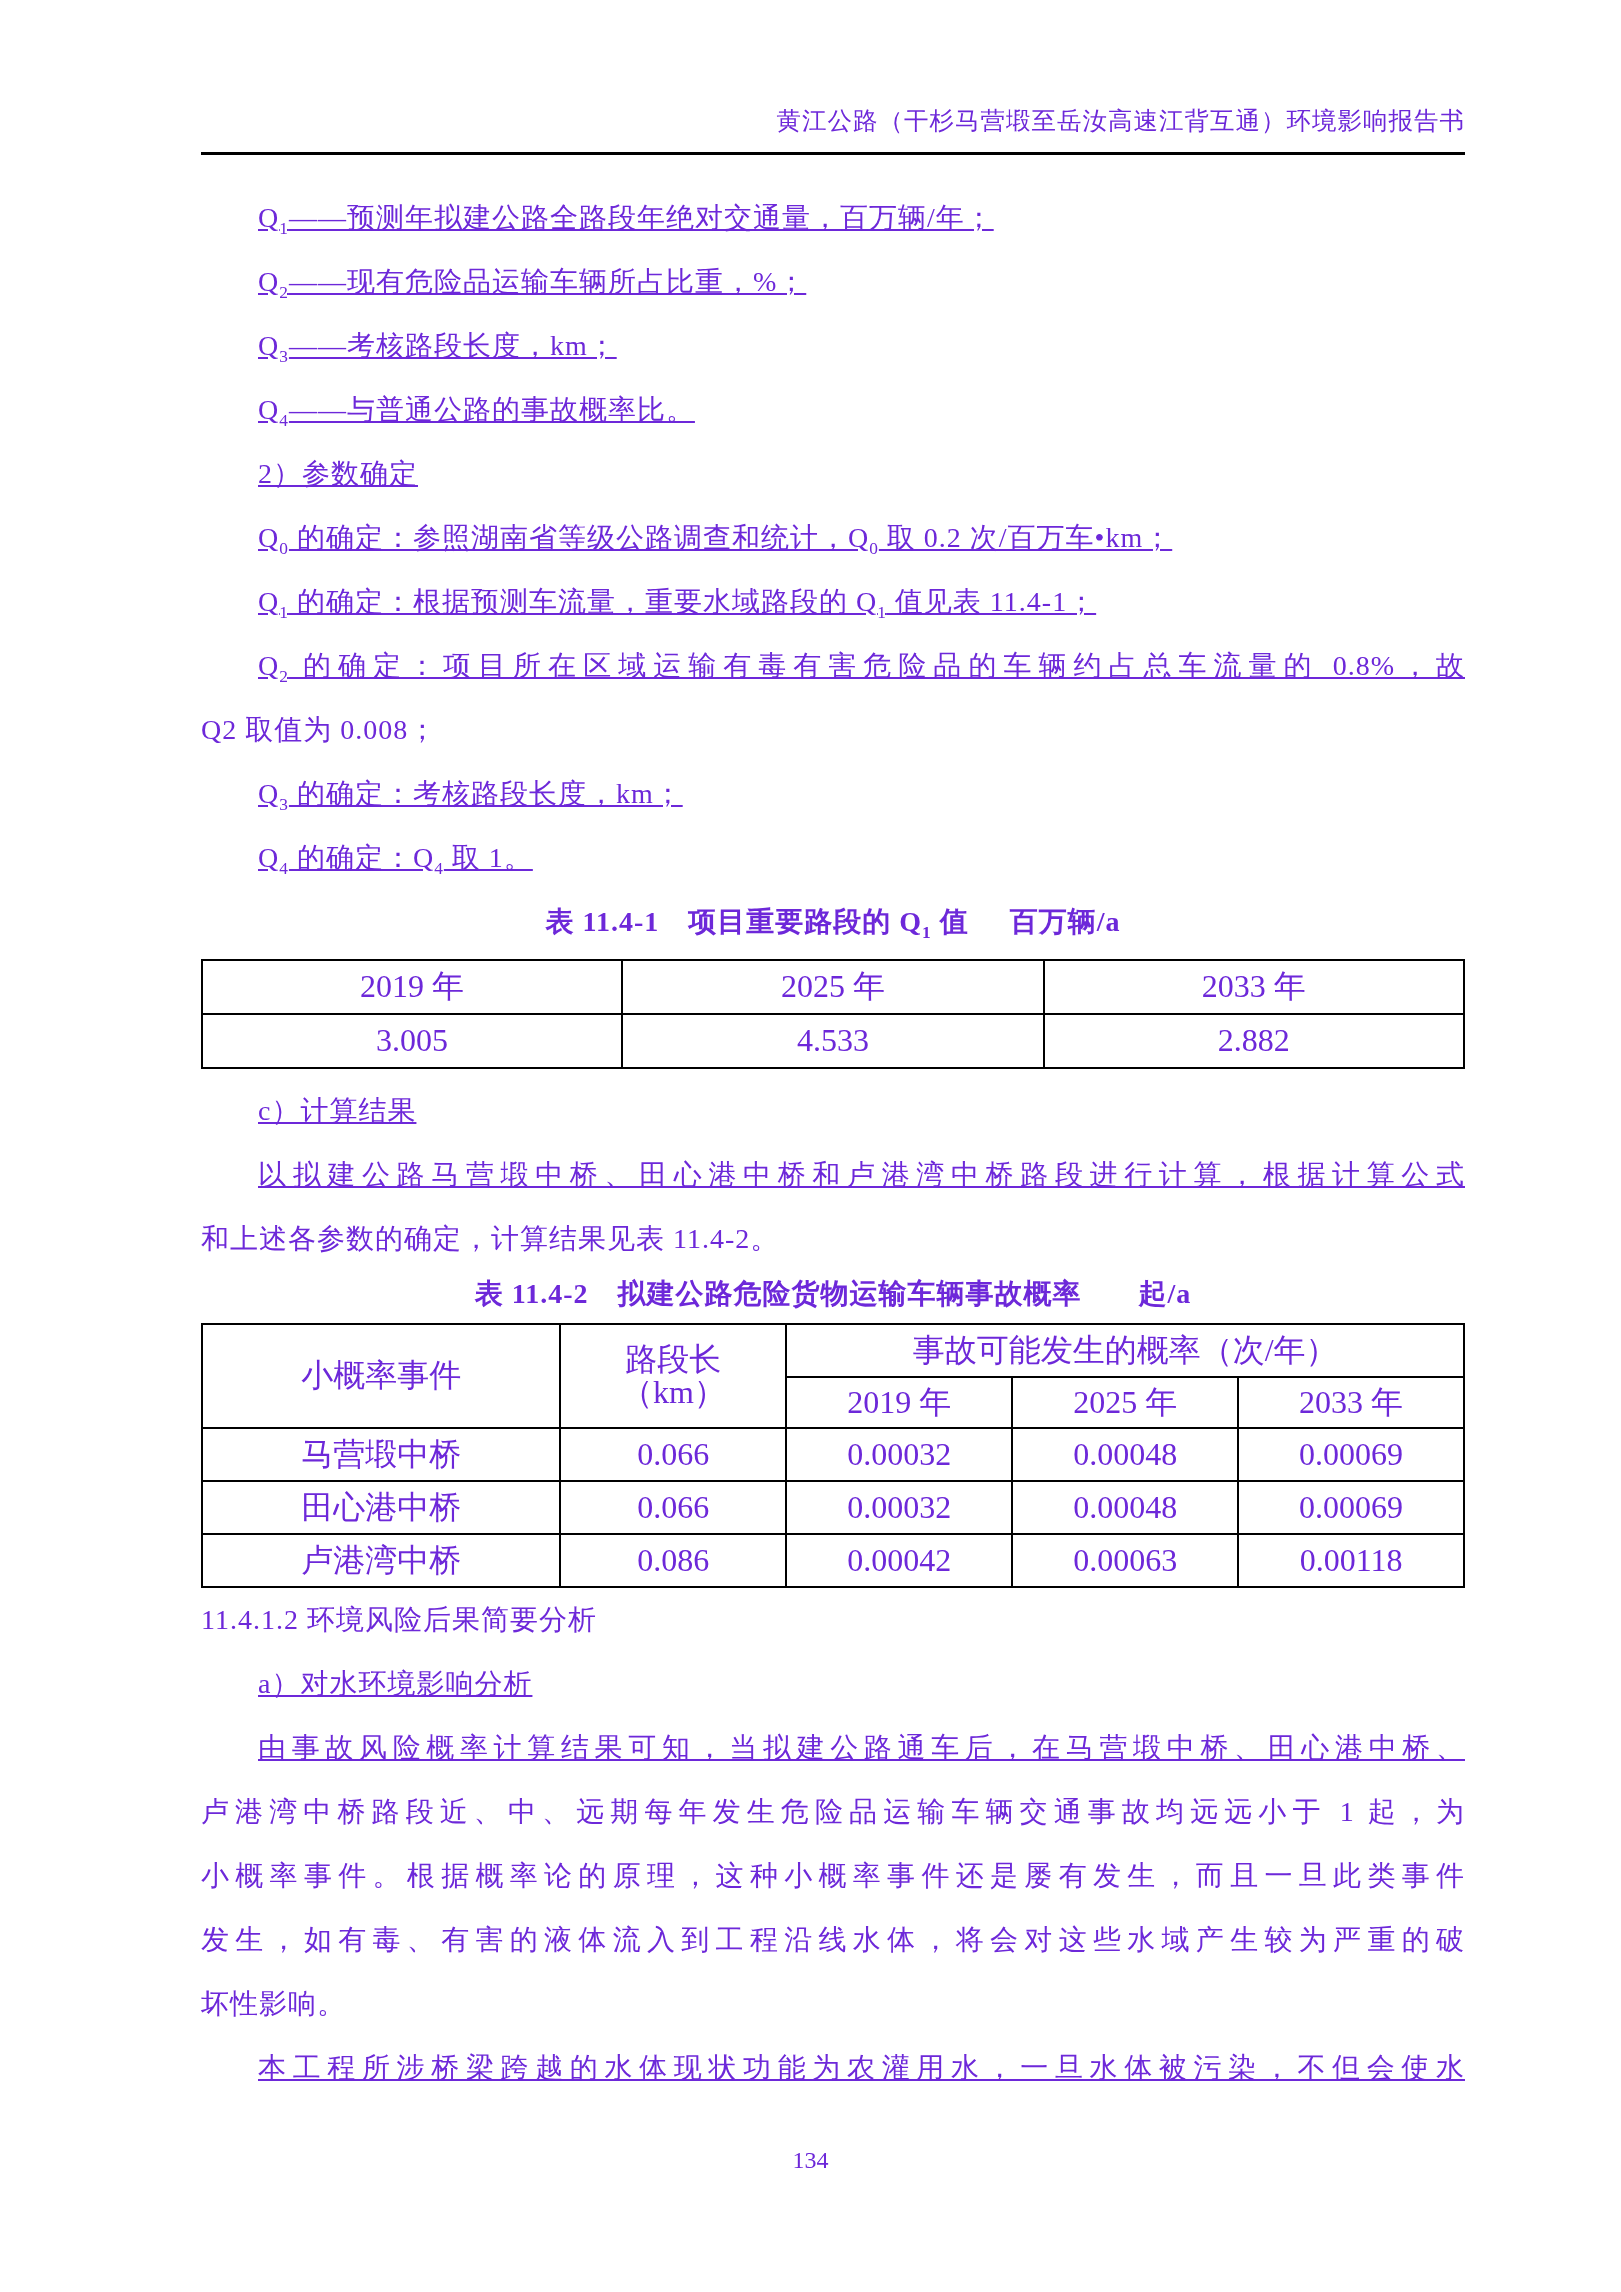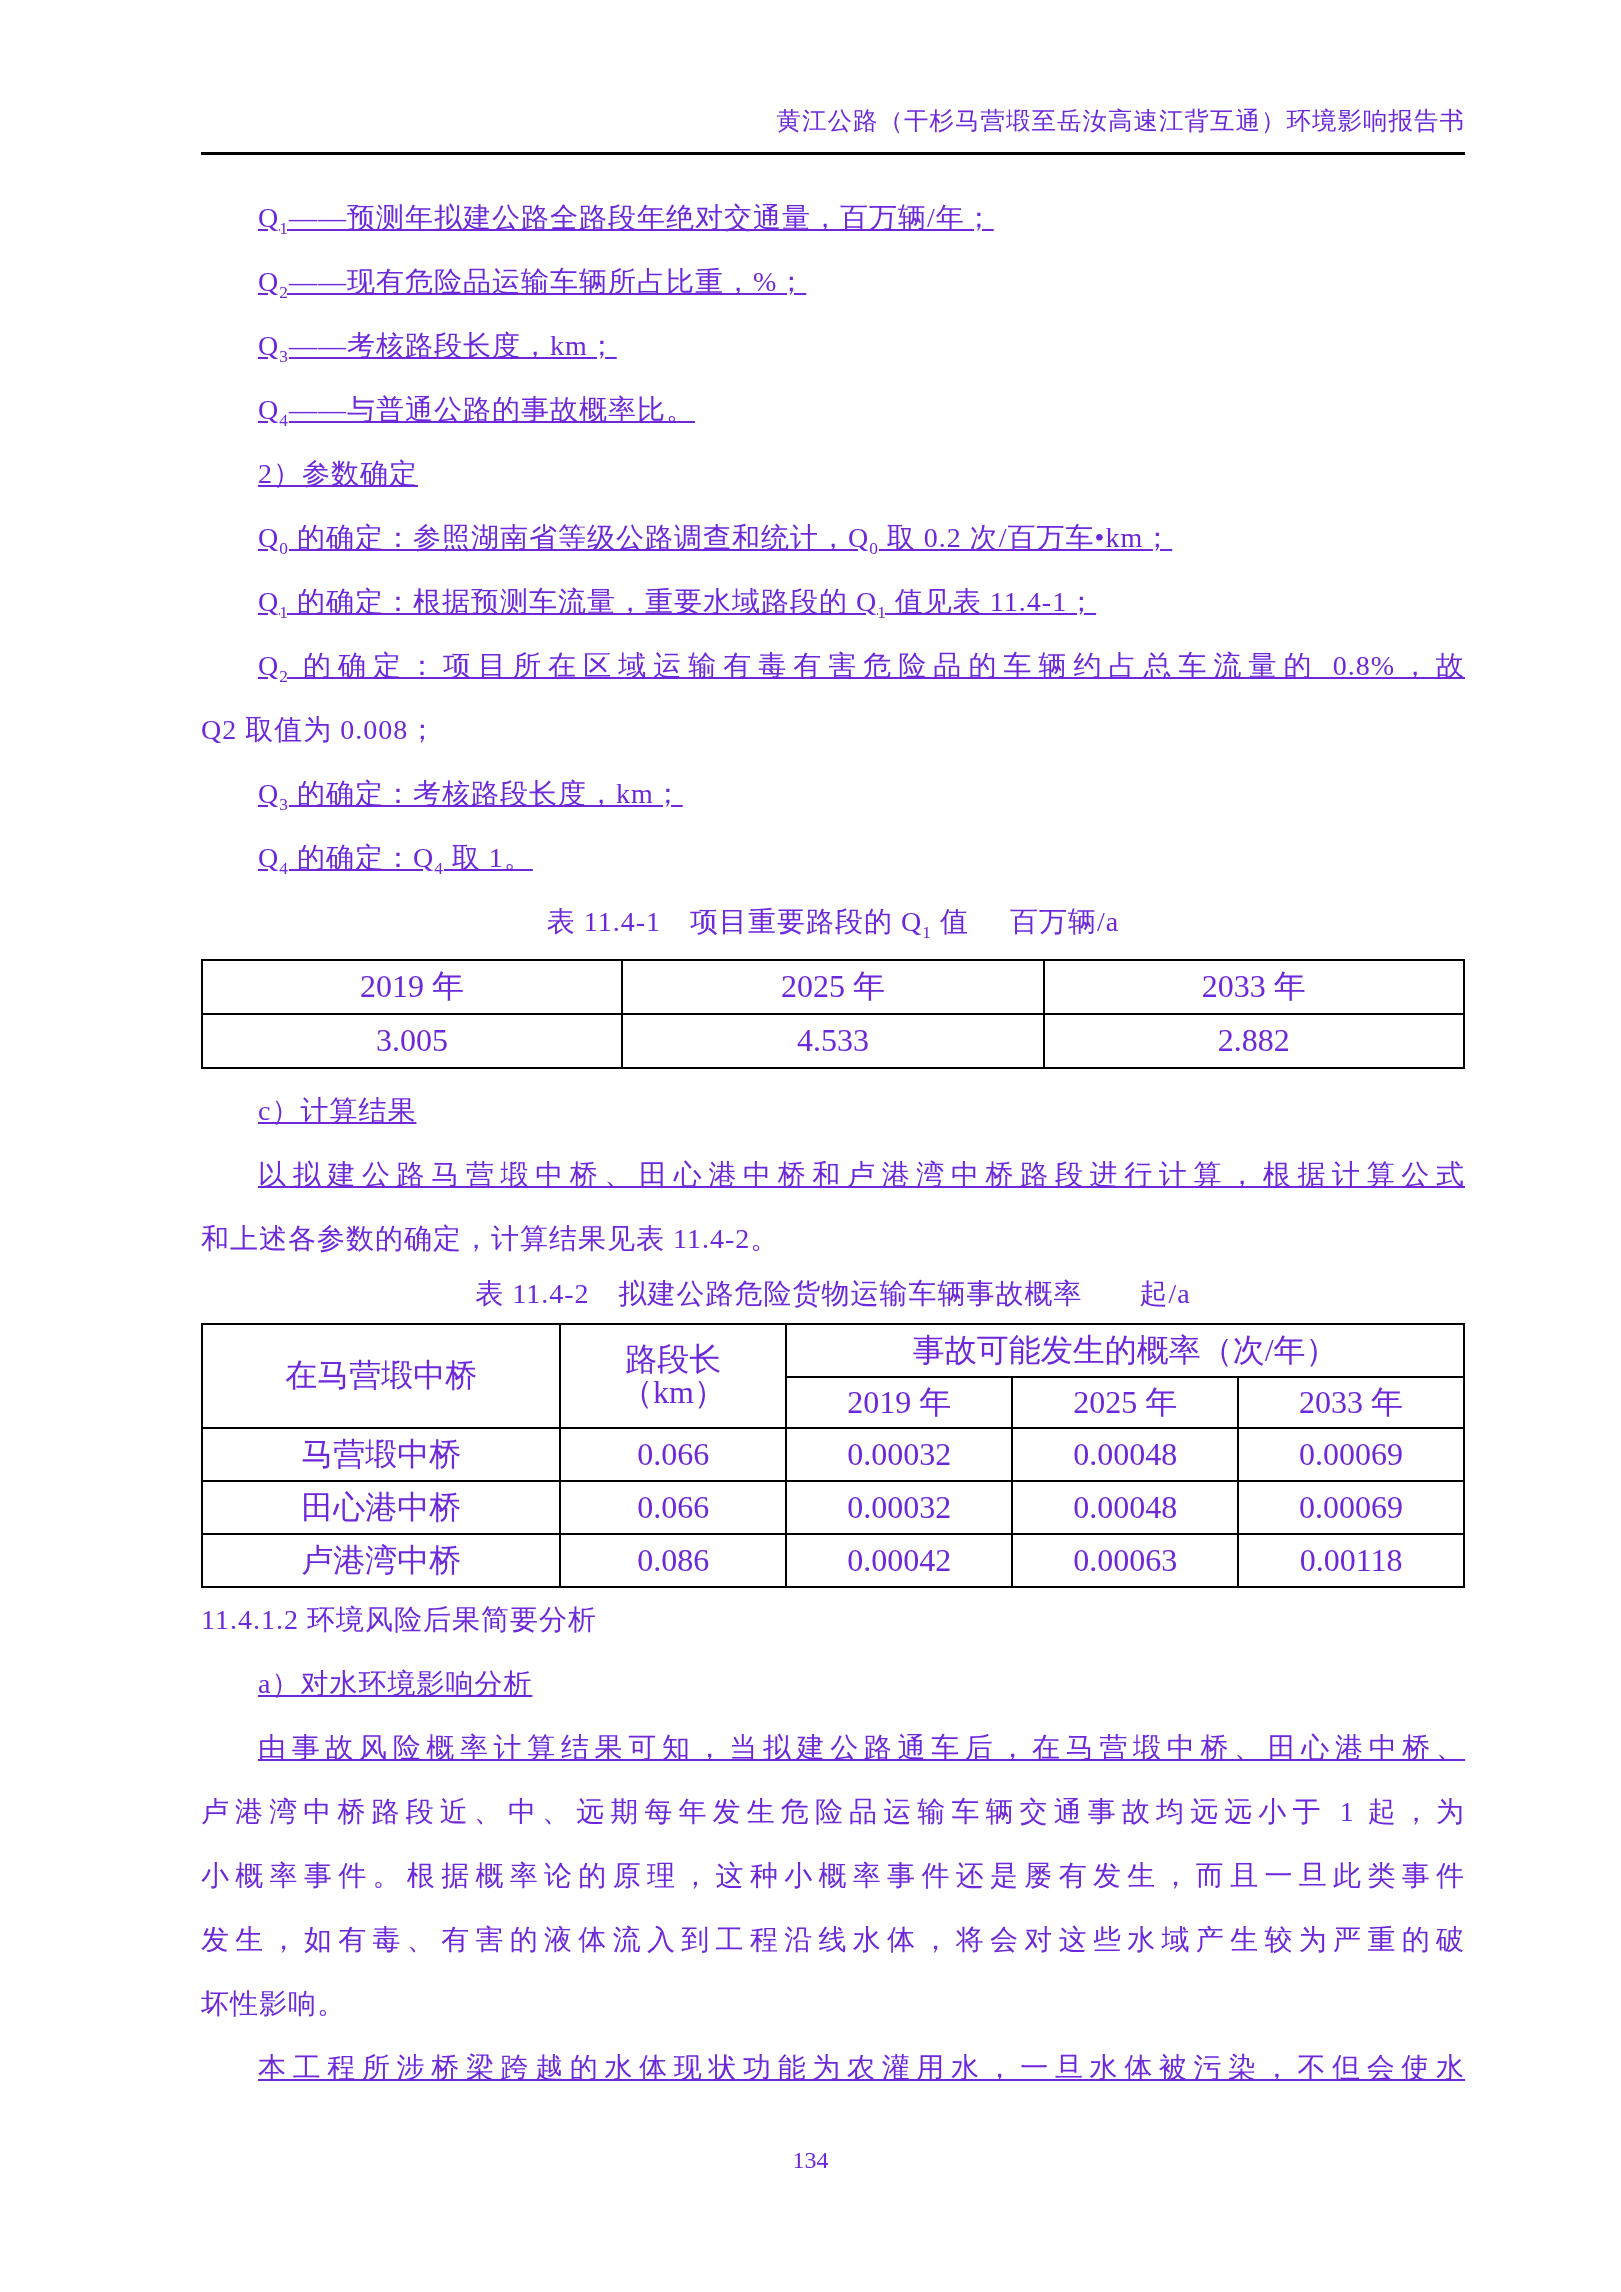--- a/index.html
+++ b/index.html
@@ -12,21 +12,21 @@
   .doc-header-text {
     text-align:right; font-size:24.5px; padding-top:104px; padding-bottom:14.7px;
     letter-spacing:1px; border-bottom:3.9px solid #000;
   }
   .body-area { position:absolute; top:186px; left:201px; right:156px; font-size:28px; }
   .line { height:64px; line-height:64px; letter-spacing:1px; white-space:nowrap; overflow:visible; }
   .line.indent { text-indent:57px;text-decoration:underline; }
   .line.fill { white-space:normal; text-align:justify; text-align-last:justify; }
   sub { font-size:0.62em; line-height:0; }
   .caption {
-    height:63px; line-height:63px; text-align:center; font-weight:normal;
+    height:63px; line-height:63px; text-align:center; font-weight:bold;
     font-size:28px; letter-spacing:1px;
   }
   .caption.second { height:45px; line-height:45px; }
   .cap-label { margin-right:29px; }
   .cap-unit { margin-left:41px; }
   .caption.second .cap-unit { margin-left:57px; }
   table.t {
     width:100%; border-collapse:collapse; table-layout:fixed;
     border:2.9px solid #000; font-size:32px;
   }
@@ -108,21 +108,21 @@
     <table class="t t2">
       <colgroup>
         <col style="width:28.4%">
           <col style="width:17.9%">
           <col style="width:17.9%">
         <col style="width:17.9%">
           <col style="width:17.9%">
       </colgroup>
       <tbody>
           <tr>
-        <td rowspan="2">在马营塅中桥</td>
+        <td rowspan="2">小概率事件</td>
         <td rowspan="2">
           <span class="len-part">路段长</span>
           <span class="len-part">（km）</span>
         </td>
         <td colspan="3" class="prob-head">事故可能发生的概率（次/年）</td>
       </tr>
       <tr class="years">
         <td>2019 年</td>
         <td>2025 年</td>
         <td>2033 年</td>

